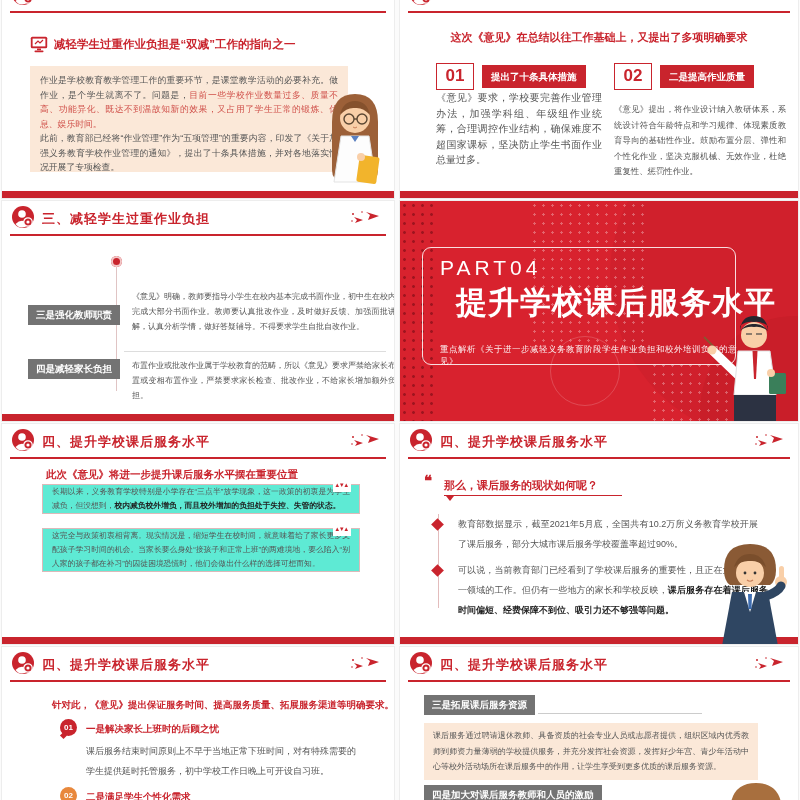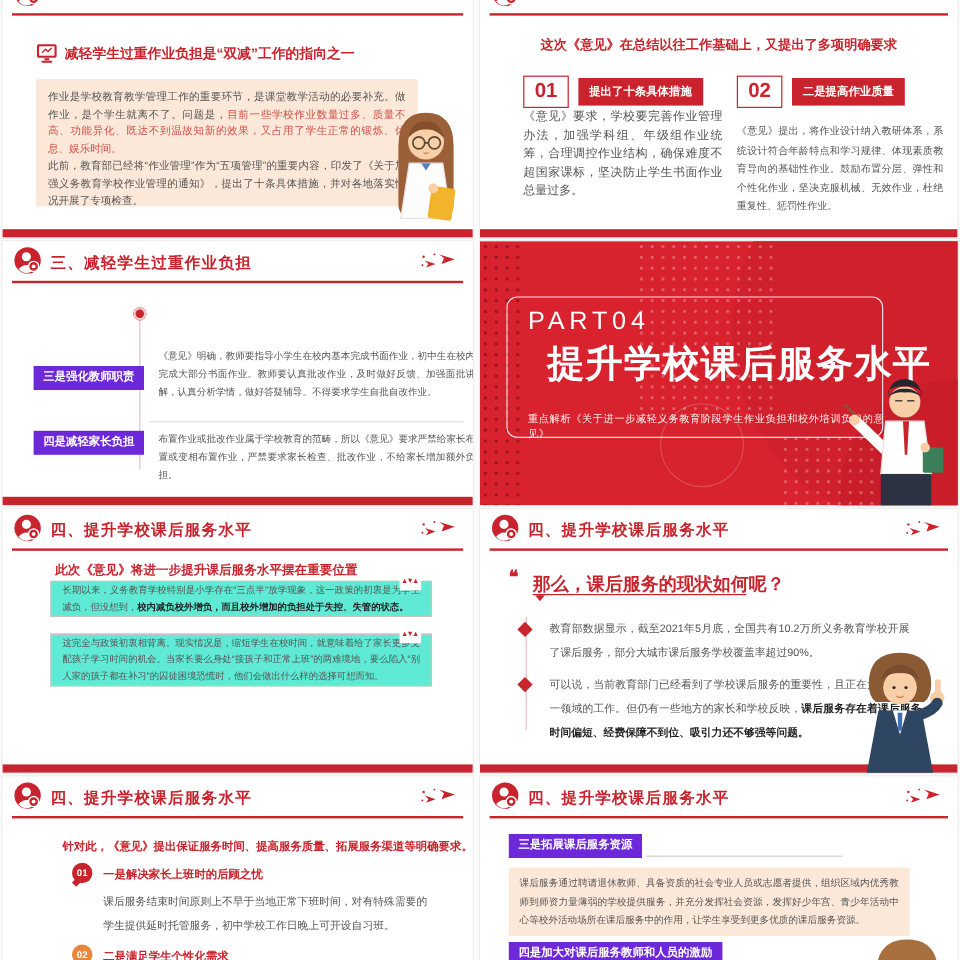--- a/index.html
+++ b/index.html
@@ -17,21 +17,21 @@
                color:#c9242d; letter-spacing:1px; white-space:nowrap; }
   .hdr-line { position:absolute; left:8px; right:8px; top:33px; height:2px; background:#c9242d; }
   .birds { position:absolute; right:14px; top:8px; }
 
   .abs { position:absolute; }
   .red-b { color:#c9242d; font-weight:bold; }
   .gray { color:#555; text-align:justify; }
   .r-txt { color:#d0504a; }
   .b-dark { color:#1f1f1f; font-weight:bold; }
 
-  .red-label { position:absolute; background:#6d28d9; color:#fff; font-size:9.5px;
+  .red-label { position:absolute; background:#737373; color:#fff; font-size:9.5px;
                font-weight:bold; padding:5px 8px; white-space:nowrap; line-height:1; }
   .peach { position:absolute; background:#fbe8d8; }
 
   
   .numbox { display:inline-block; width:38px; height:27px; border:1.5px solid #c9242d;
             color:#c9242d; font-size:17px; font-weight:bold; text-align:center;
             line-height:24px; vertical-align:middle; background:#fff; }
   .numlabel { display:inline-block; background:#c9242d; color:#fff; font-size:9.5px;
               font-weight:bold; padding:7px 9px; margin-left:8px; vertical-align:middle;
               white-space:nowrap; line-height:1; }
@@ -250,21 +250,21 @@
       <svg width="30" height="16" viewBox="0 0 30 16">
           <path d="M16 3 L29 7 L18 11 L20 6 Z" fill="#c9242d"></path>
           <path d="M4 8 L13 11 L5 14 L7 11 Z" fill="#c9242d"></path>
           <circle cx="3" cy="5" r="1" fill="#c9242d"></circle>
           <circle cx="12" cy="3" r="0.8" fill="#c9242d"></circle>
           <circle cx="2" cy="12" r="0.8" fill="#c9242d"></circle>
         </svg>
     </div>
     <div class="hdr-line"></div>
     <div class="abs red-b" style="left:24px; top:48px; font-size:15px; font-family:'Liberation Serif',serif;">❝</div>
-    <div class="abs red-b" style="left:44px; top:54px; font-size:15px;">那么，课后服务的现状如何呢？</div>
+    <div class="abs red-b" style="left:44px; top:54px; font-size:11px;">那么，课后服务的现状如何呢？</div>
     <div class="abs" style="left:44px; top:71px; width:178px; height:1px; background:#c9242d;"></div>
     <div class="abs" style="left:46px; top:72px; width:0; height:0; border-left:4px solid transparent; border-right:4px solid transparent; border-top:5px solid #c9242d;"></div>
     <div class="vline-red" style="left:38px; top:90px; height:94px;"></div>
     <div class="diamond" style="left:33px; top:96px;"></div>
     <div class="abs gray" style="left:58px; top:90px; width:300px; font-size:9px; line-height:20px;">教育部数据显示，截至2021年5月底，全国共有10.2万所义务教育学校开展了课后服务，部分大城市课后服务学校覆盖率超过90%。</div>
     <div class="diamond" style="left:33px; top:142px;"></div>
     <div class="abs gray" style="left:58px; top:136px; width:310px; font-size:9px; line-height:20px;"><span>可以说，当前教育部门已经看到了学校课后服务的重要性，且正在大力推动这一领域的工作。但仍有一些地方的家长和学校反映，</span><span class="b-dark">课后服务存在着课后服务时间偏短、经费保障不到位、吸引力还不够强等问题。</span></div>
     <div class="abs" style="left:304px; top:112px; z-index:3;">
       <svg width="92" height="110" viewBox="0 0 92 110">
           <rect x="75" y="30" width="5" height="14" rx="2.5" fill="#f9cfa8"></rect>

